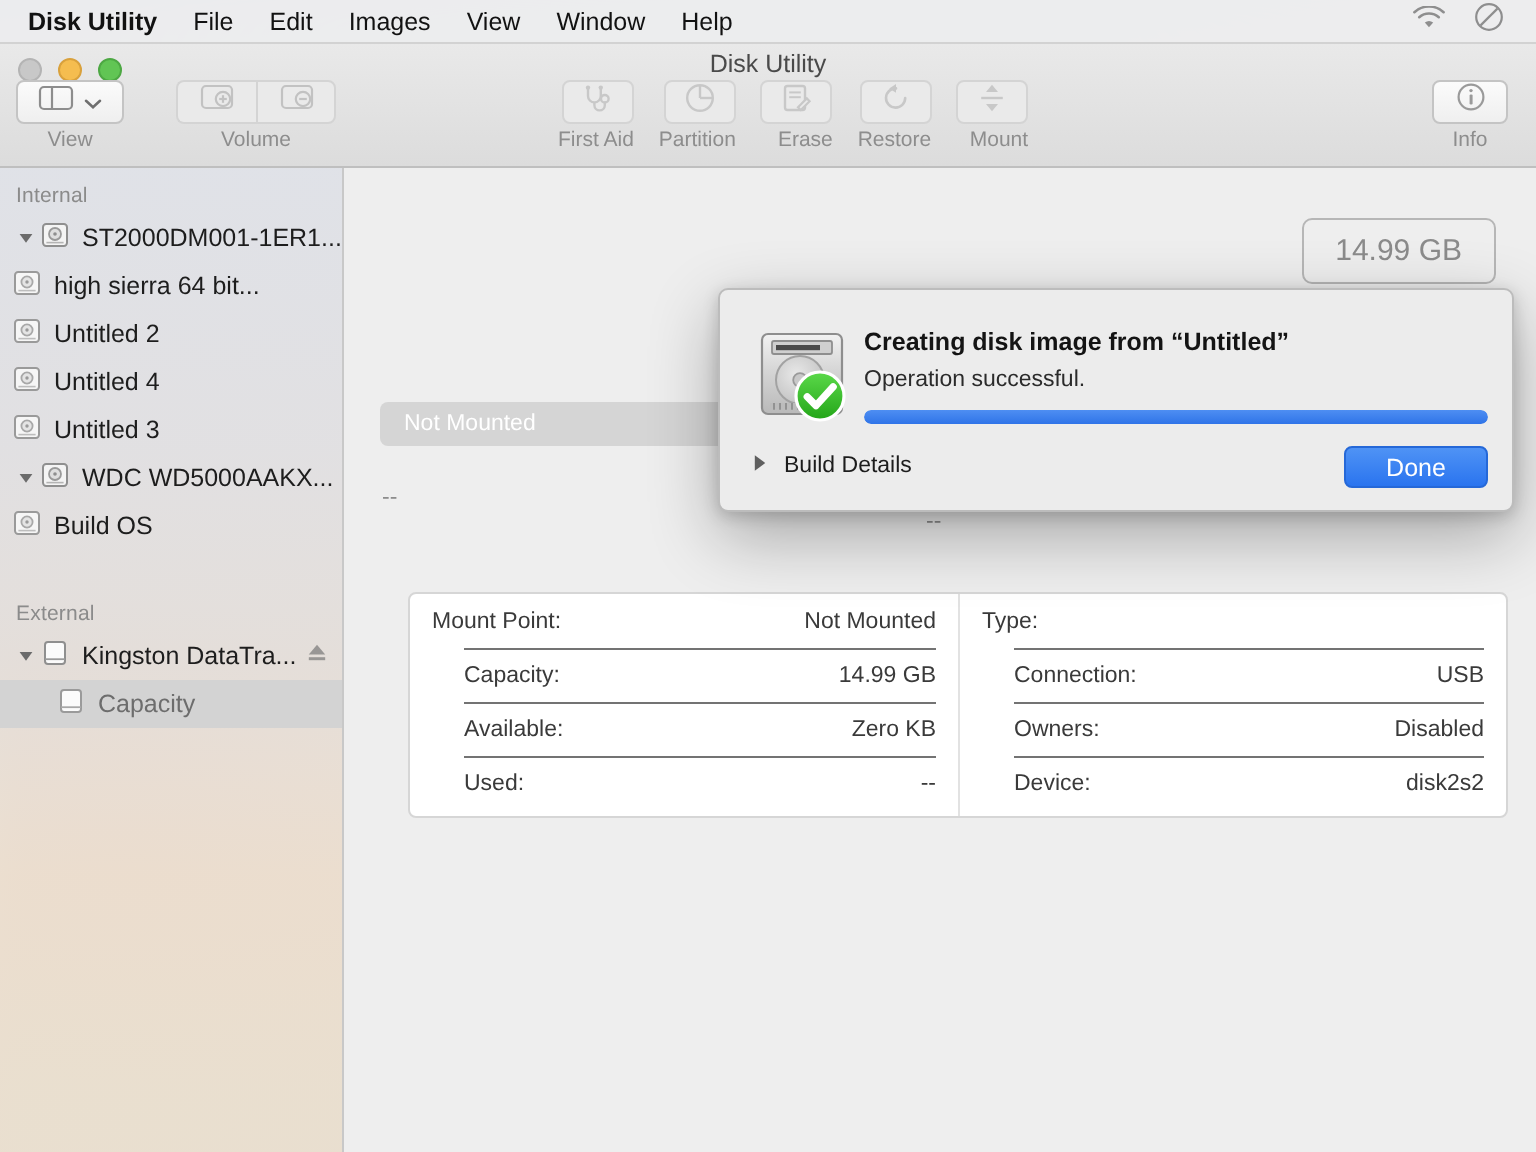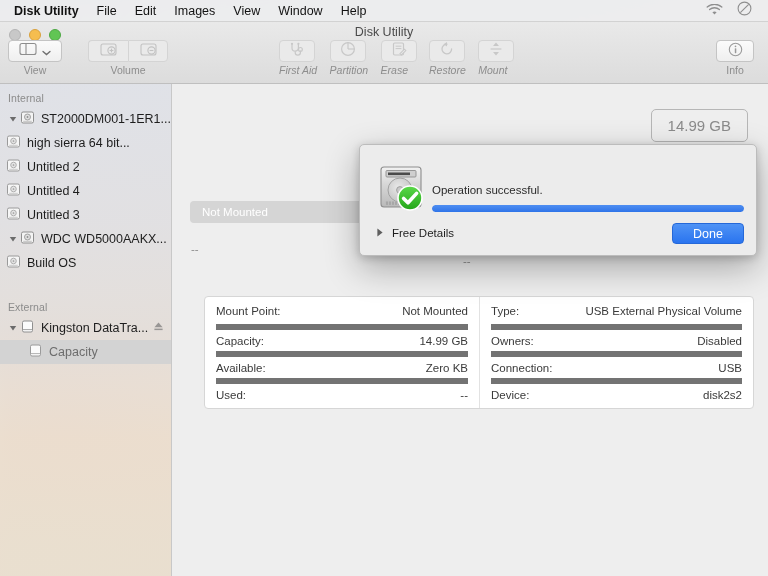--- a/index.html
+++ b/index.html
@@ -98,21 +98,21 @@
   .seg { display: inline-flex; }
   .seg .tb-btn { border-radius: 0; border-right-width: 0; }
   .seg .tb-btn:first-child { border-top-left-radius:4px; border-bottom-left-radius:4px; }
   .seg .tb-btn:last-child  { border-top-right-radius:4px; border-bottom-right-radius:4px; border-right-width:1px; }
 
   #g-view   { left: 8px; }
   #g-volume { left: 88px; }
   #g-ops    { left: 275px; }
   #g-info   { right: 14px; }
 
-  #g-ops .op { display: inline-block; text-align: left; margin: 0 4px; vertical-align: top; font-style: italic; }
+  #g-ops .op { display: inline-block; text-align: right; margin: 0 4px; vertical-align: top; }
   #g-ops .tb-btn { width: 36px; }
 
   
   #body { flex: 1 1 auto; display: flex; min-height: 0; }
 
   #sidebar {
     width: 172px; flex: 0 0 172px;
     position: relative;
     background: linear-gradient(to bottom,
       rgba(231,233,238,0.95) 0%,
@@ -185,21 +185,21 @@
     background: #ffffff;
     border: 1px solid #d6d6d6; border-radius: 4px;
     display: flex;
   }
   .info-col { flex: 1 1 50%; padding: 0 11px; }
   .info-col + .info-col { border-left: 1px solid #e2e2e2; }
   .info-row {
     display: flex; justify-content: space-between; align-items: center;
     height: 27px; font-size: 11.5px; color: #3a3a3a;
   }
-  .info-row + .info-row { border-top: 6px solid #737373; }
+  .info-row + .info-row { border-top: 1px solid #737373; margin-left: 16px; }
   .info-val { color: #3a3a3a; text-align: right; }
 
   
   #dialog {
     position: absolute; left: 187px; top: 60px;
     width: 398px; height: 112px;
     background: #ececec;
     border: 1px solid #bcbcbc;
     border-radius: 5px;
     box-shadow: 0 12px 34px rgba(0,0,0,.30), 0 2px 8px rgba(0,0,0,.18);
@@ -582,29 +582,28 @@
               <span class="info-val">Zero KB</span>
             </div>
             <div class="info-row">
               <span>Used:</span>
               <span class="info-val">--</span>
             </div>
           </div>
           <div class="info-col">
             <div class="info-row">
               <span>Type:</span>
-              <span class="info-val">USB External Physical Volume</span>
+            </div>
+            <div class="info-row">
+              <span>Connection:</span>
+              <span class="info-val">USB</span>
             </div>
             <div class="info-row">
               <span>Owners:</span>
               <span class="info-val">Disabled</span>
-            </div>
-            <div class="info-row">
-              <span>Connection:</span>
-              <span class="info-val">USB</span>
             </div>
             <div class="info-row">
               <span>Device:</span>
               <span class="info-val">disk2s2</span>
             </div>
           </div>
         </div>
 
         <div id="dialog">
 
@@ -636,33 +635,34 @@
                 <line x1="13" y1="38.5" x2="13" y2="41.9"></line>
                 <line x1="16" y1="38.5" x2="16" y2="41.9"></line>
                 <line x1="19" y1="38.5" x2="19" y2="41.9"></line>
                 <line x1="22" y1="38.5" x2="22" y2="41.9"></line>
               </g>
               <circle cx="33" cy="35" r="12" fill="url(#chk)" stroke="#ffffff" stroke-width="1.6"></circle>
               <path d="M26.6 35.4 L31 39.8 L39.6 30.4" stroke="#ffffff" stroke-width="3.6" fill="none" stroke-linecap="round" stroke-linejoin="round"></path>
             </svg>
           </div>
 
+          <div id="dlg-title">Creating disk image from “Untitled”</div>
           <div id="dlg-sub">Operation successful.</div>
 
           <div id="dlg-progress">
             <div id="dlg-progress-fill"></div>
           </div>
 
           <div id="dlg-details">
             <span>
               <svg width="8" height="9" viewBox="0 0 8 9">
                   <path d="M1.4 0.6 L1.4 8.4 L6.6 4.5 Z" fill="#5f5f5f"></path>
                 </svg>
             </span>
-            <span>Free Details</span>
+            <span>Build Details</span>
           </div>
 
           <div id="dlg-done">Done</div>
         </div>
 
       </div>
     </div>
   </div>
 </div>
 

